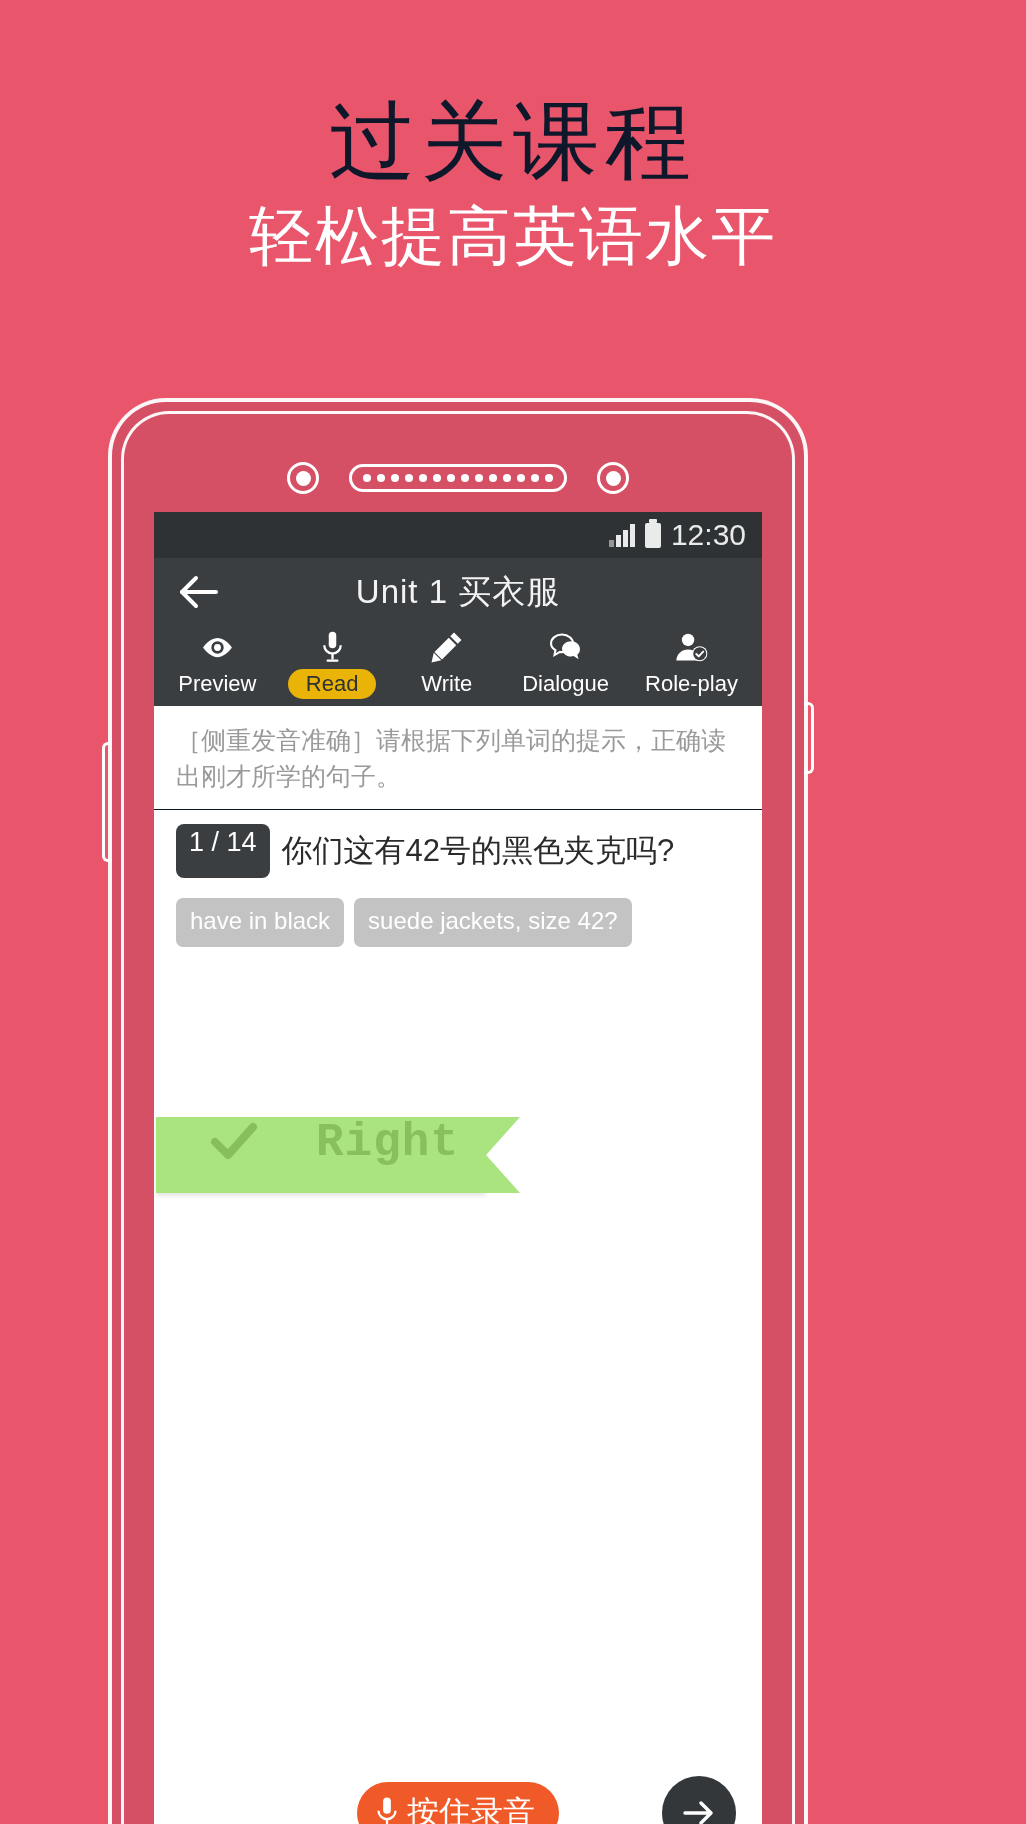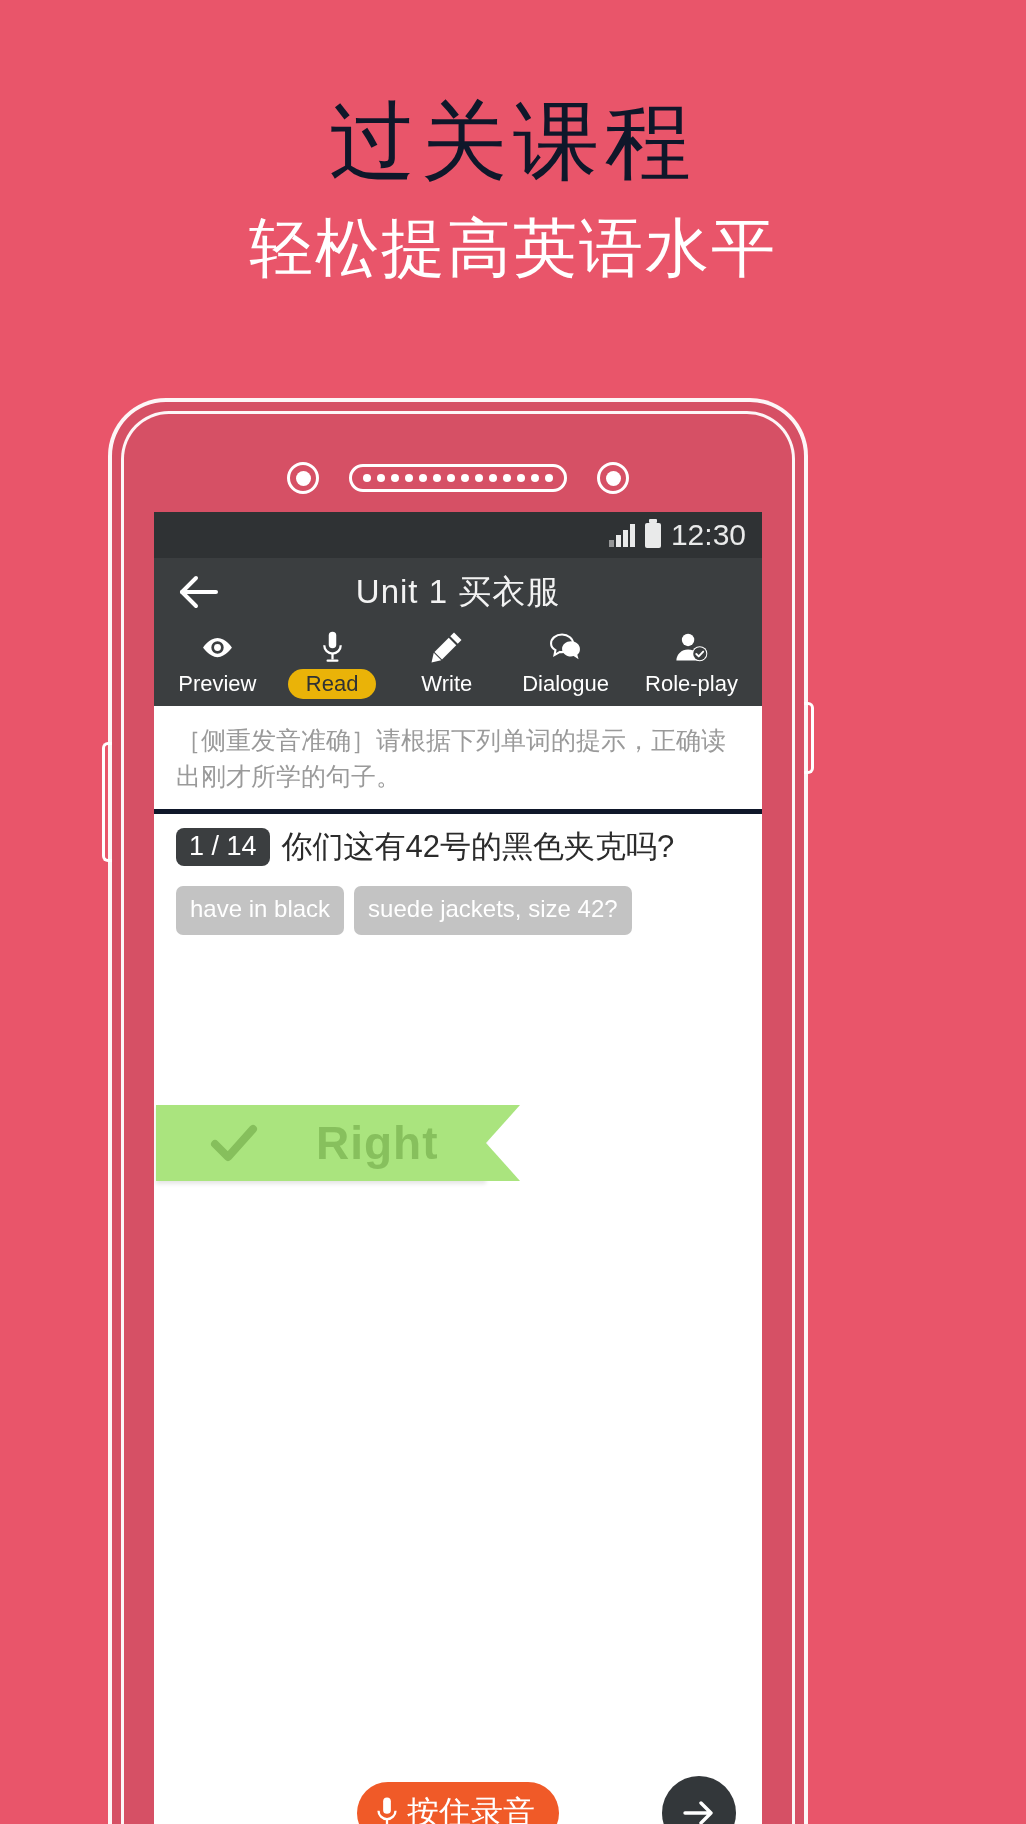--- a/index.html
+++ b/index.html
@@ -19,21 +19,21 @@
     line-height:1.05;
     font-weight:400;
     letter-spacing:6px;
   }
   .promo-sub {
     color:#ffffff;
     font-size:64px;
     line-height:1.15;
     font-weight:400;
     letter-spacing:2px;
-    margin-top:26px;
+    margin-top:14px;
   }
 
   
   .phone {
     position:absolute;
     left:108px;
     top:398px;
     width:700px;
     height:1470px;
     border:4px solid rgba(255,255,255,0.95);
@@ -165,35 +165,35 @@
     white-space:nowrap;
   }
   .tab.active .tlabel { background:#eab308; color:#2f3234; }
 
   
   .instruction {
     padding:16px 20px 14px 22px;
     color:#9a9a9a;
     font-size:25px;
     line-height:1.45;
-    border-bottom:5px solid #0f172a;
+    border-bottom:1px solid #0f172a;
   }
 
   
   .question-row {
     display:flex;
     align-items:center;
     gap:12px;
     padding:14px 20px 6px 22px;
   }
   .qbadge {
     background:#3b3e40;
     color:#ffffff;
     font-size:27px;
-    padding:3px 13px 4px 13px;
+    padding:3px 13px 20px 13px;
     border-radius:8px;
     white-space:nowrap;
   }
   .qtext { font-size:31px; color:#2b2b2b; line-height:1.2; }
 
   
   .chips {
     display:flex;
     flex-wrap:wrap;
     gap:10px;
@@ -210,22 +210,23 @@
   }
 
   
   .ribbon-wrap { margin-top:170px; padding-left:2px; }
   .ribbon {
     position:relative;
     width:330px;
     height:76px;
     background:#aae47e;
     display:flex;
-    align-items:center;
+    align-items:flex-start;
     box-shadow:0 3px 4px rgba(0,0,0,0.10);
+    font-family:Liberation Mono, monospace;
   }
   .ribbon::after {
     content:"";
     position:absolute;
     right:-34px; top:0;
     width:0; height:0;
     border-top:38px solid #aae47e;
     border-bottom:38px solid #aae47e;
     border-right:34px solid transparent;
   }

